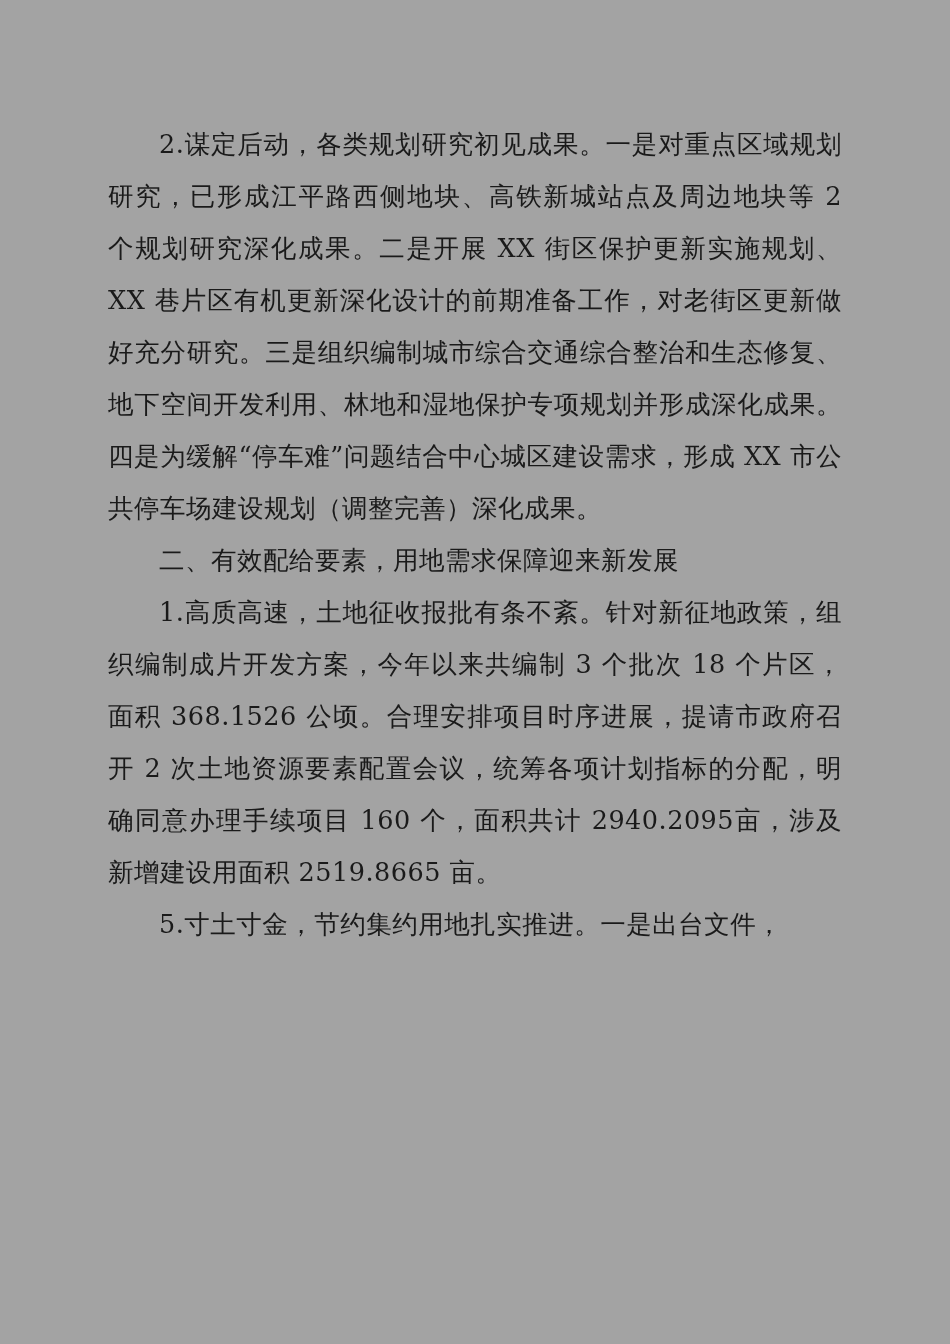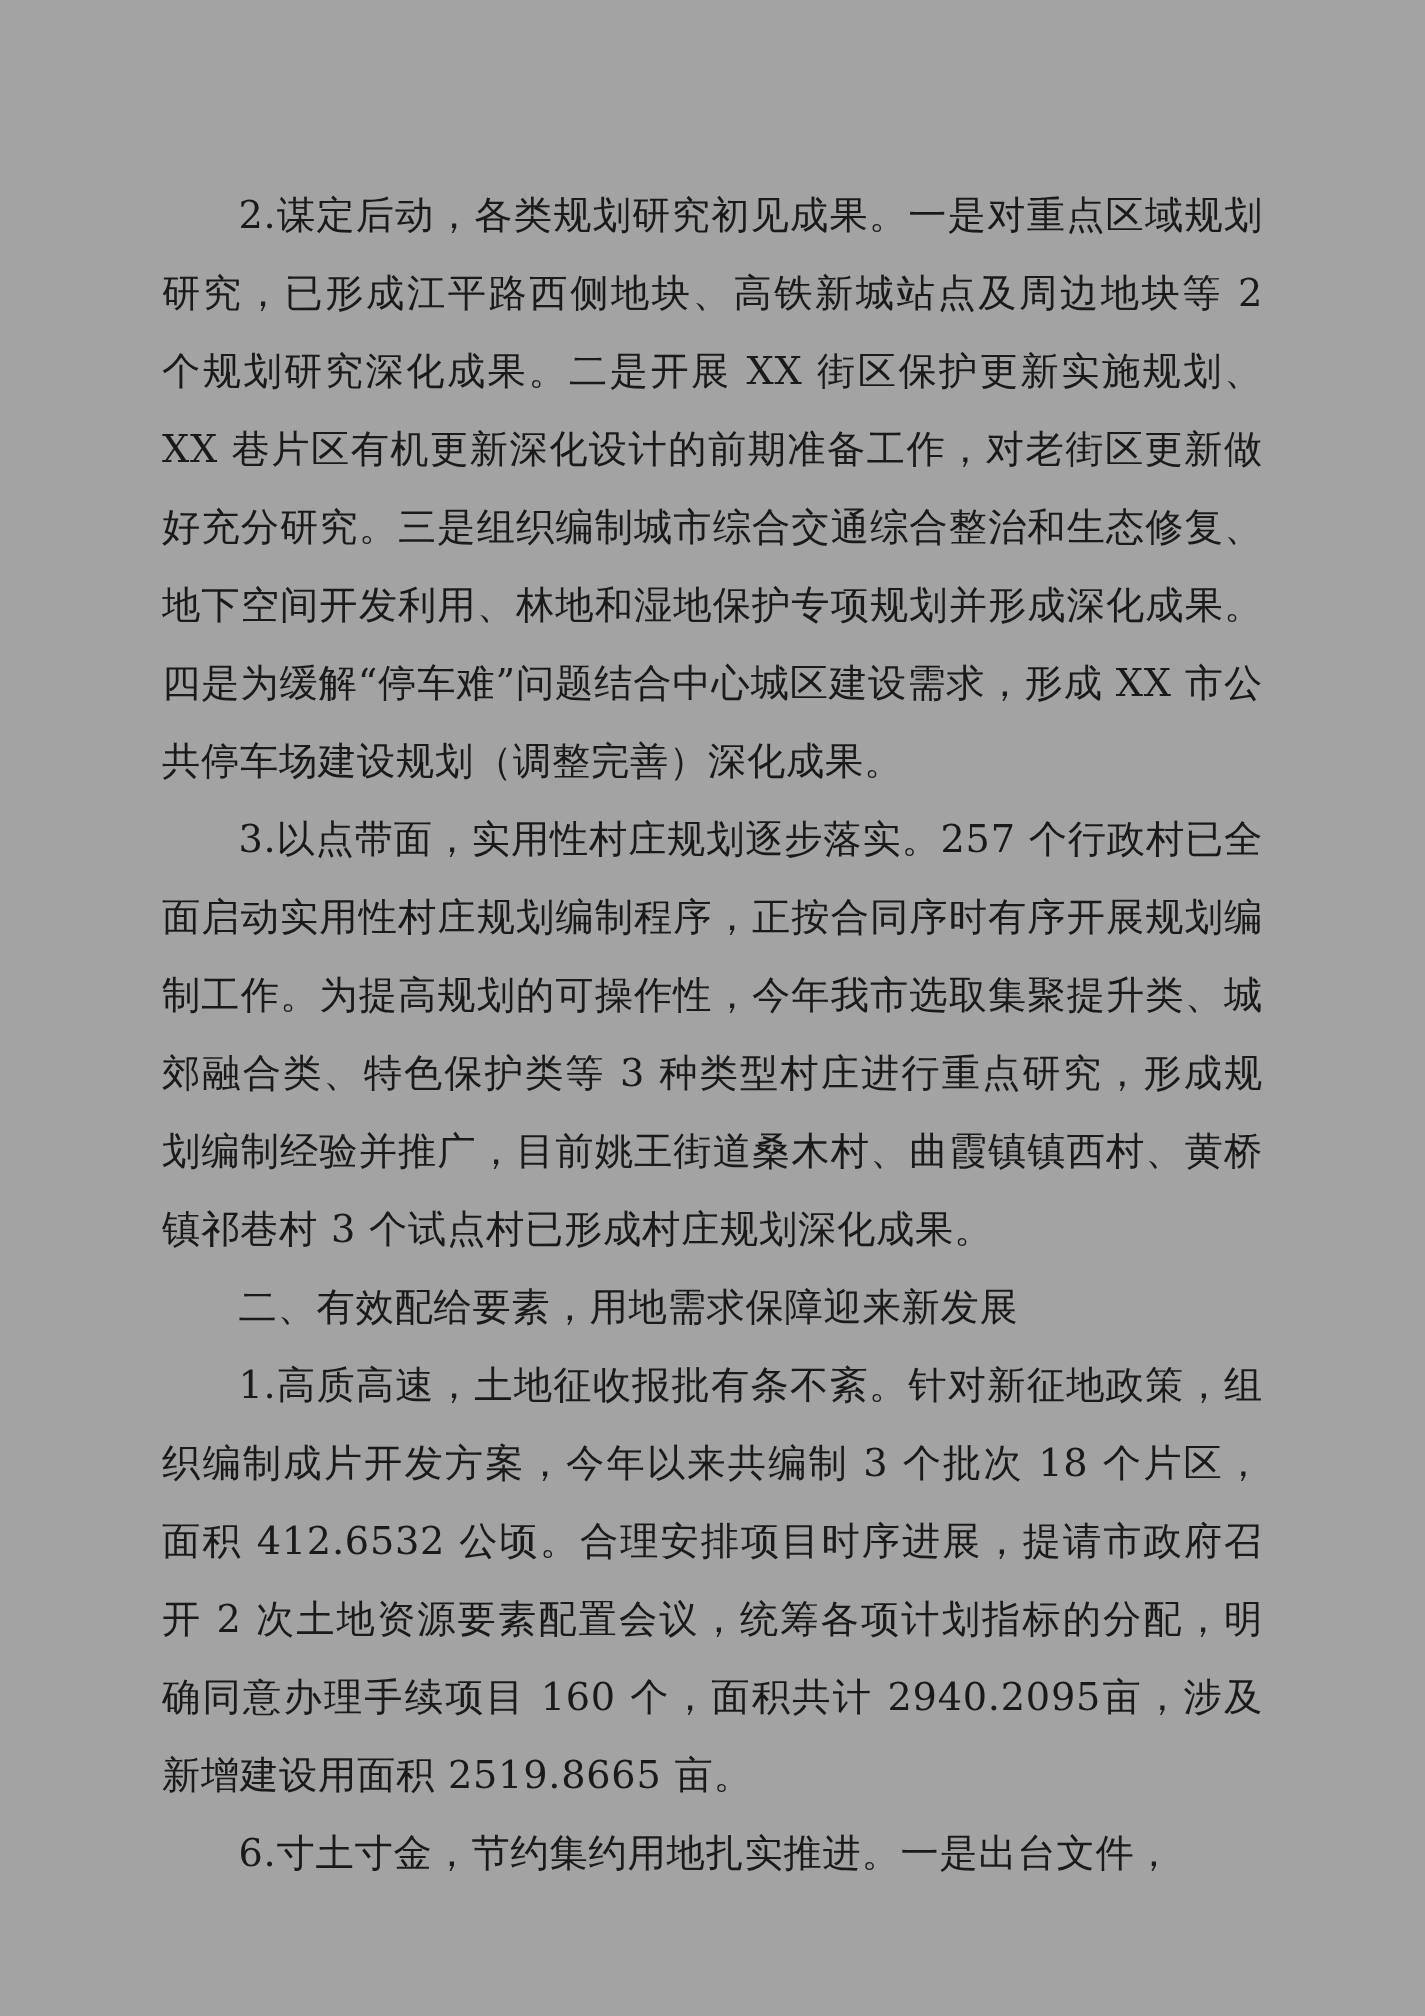--- a/index.html
+++ b/index.html
@@ -33,18 +33,17 @@
     font-weight: normal;
     text-indent: 2em;
   }
 </style>
 </head>
 <body>
 
 <div class="page">
   <div class="doc-body">
     <p>2.谋定后动，各类规划研究初见成果。一是对重点区域规划研究，已形成江平路西侧地块、高铁新城站点及周边地块等 2 个规划研究深化成果。二是开展 XX 街区保护更新实施规划、XX 巷片区有机更新深化设计的前期准备工作，对老街区更新做好充分研究。三是组织编制城市综合交通综合整治和生态修复、地下空间开发利用、林地和湿地保护专项规划并形成深化成果。四是为缓解“停车难”问题结合中心城区建设需求，形成 XX 市公共停车场建设规划（调整完善）深化成果。</p>
-    <p>3.以点带面，实用性村庄规划逐步落实。257 个行政村已全面启动实用性村庄规划编制程序，正按合同序时有序开展规划编制工作。为提高规划的可操作性，今年我市选取集聚提升类、城郊融合类、特色保护类等 3 种类型村庄进行重点研究，形成规划编制经验并推广，目前姚王街道桑木村、曲霞镇镇西村、黄桥镇祁巷村 3 个试点村已形成村庄规划深化成果。</p>
     <p class="heading">二、有效配给要素，用地需求保障迎来新发展</p>
-    <p>1.高质高速，土地征收报批有条不紊。针对新征地政策，组织编制成片开发方案，今年以来共编制 3 个批次 18 个片区，面积 412.6532 公顷。合理安排项目时序进展，提请市政府召开 2 次土地资源要素配置会议，统筹各项计划指标的分配，明确同意办理手续项目 160 个，面积共计 2940.2095亩，涉及新增建设用面积 2519.8665 亩。</p>
-    <p>6.寸土寸金，节约集约用地扎实推进。一是出台文件，</p>
+    <p>1.高质高速，土地征收报批有条不紊。针对新征地政策，组织编制成片开发方案，今年以来共编制 3 个批次 18 个片区，面积 368.1526 公顷。合理安排项目时序进展，提请市政府召开 2 次土地资源要素配置会议，统筹各项计划指标的分配，明确同意办理手续项目 160 个，面积共计 2940.2095亩，涉及新增建设用面积 2519.8665 亩。</p>
+    <p>5.寸土寸金，节约集约用地扎实推进。一是出台文件，</p>
   </div>
 </div>
 
 </body></html>

